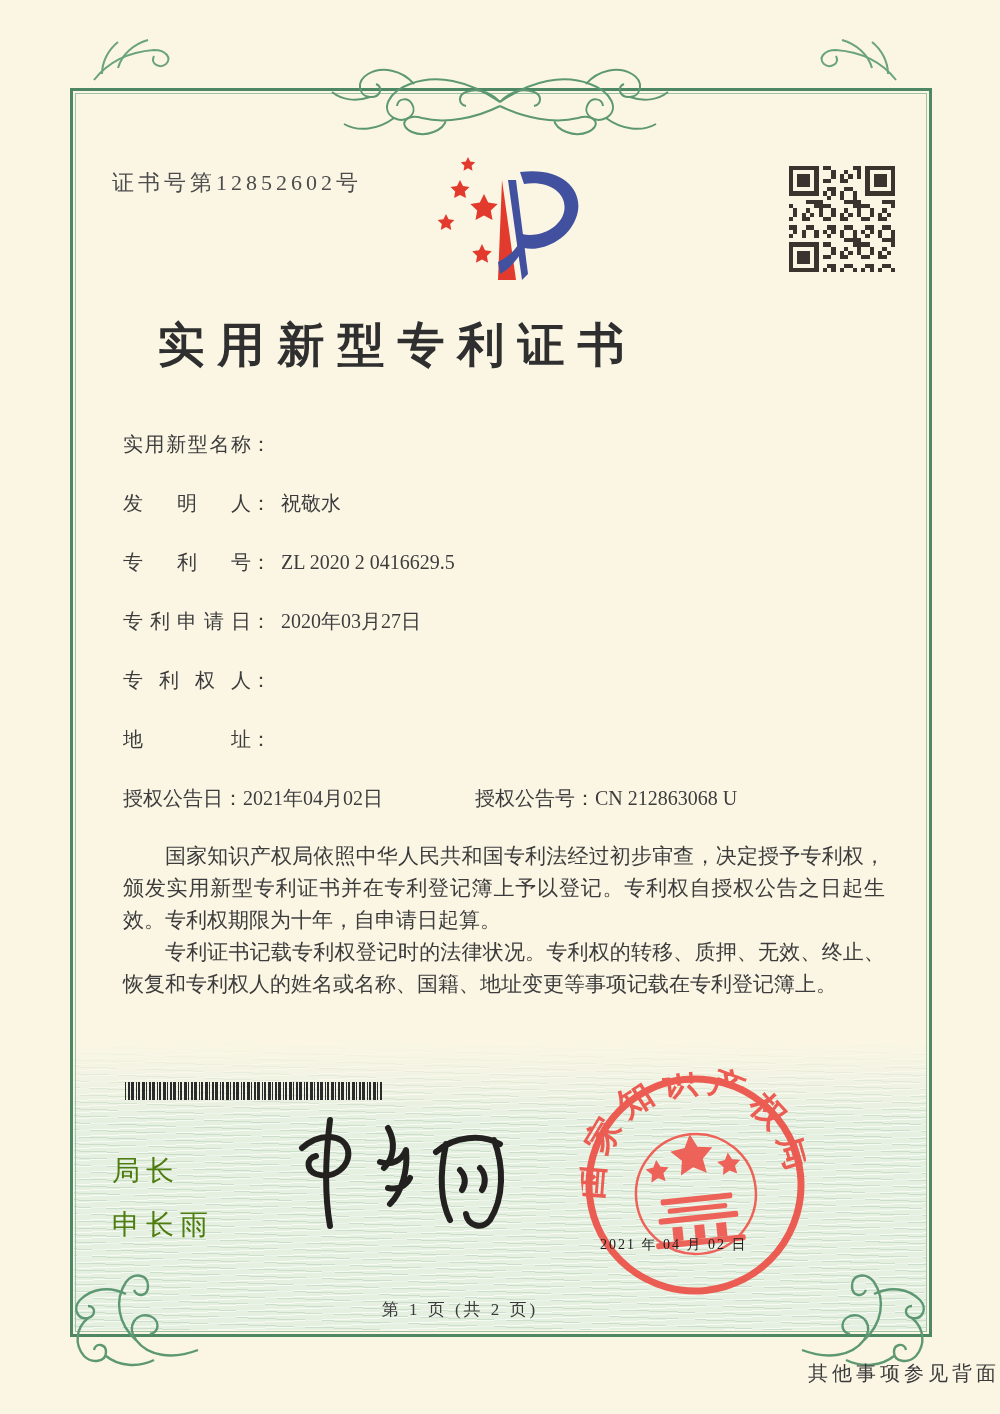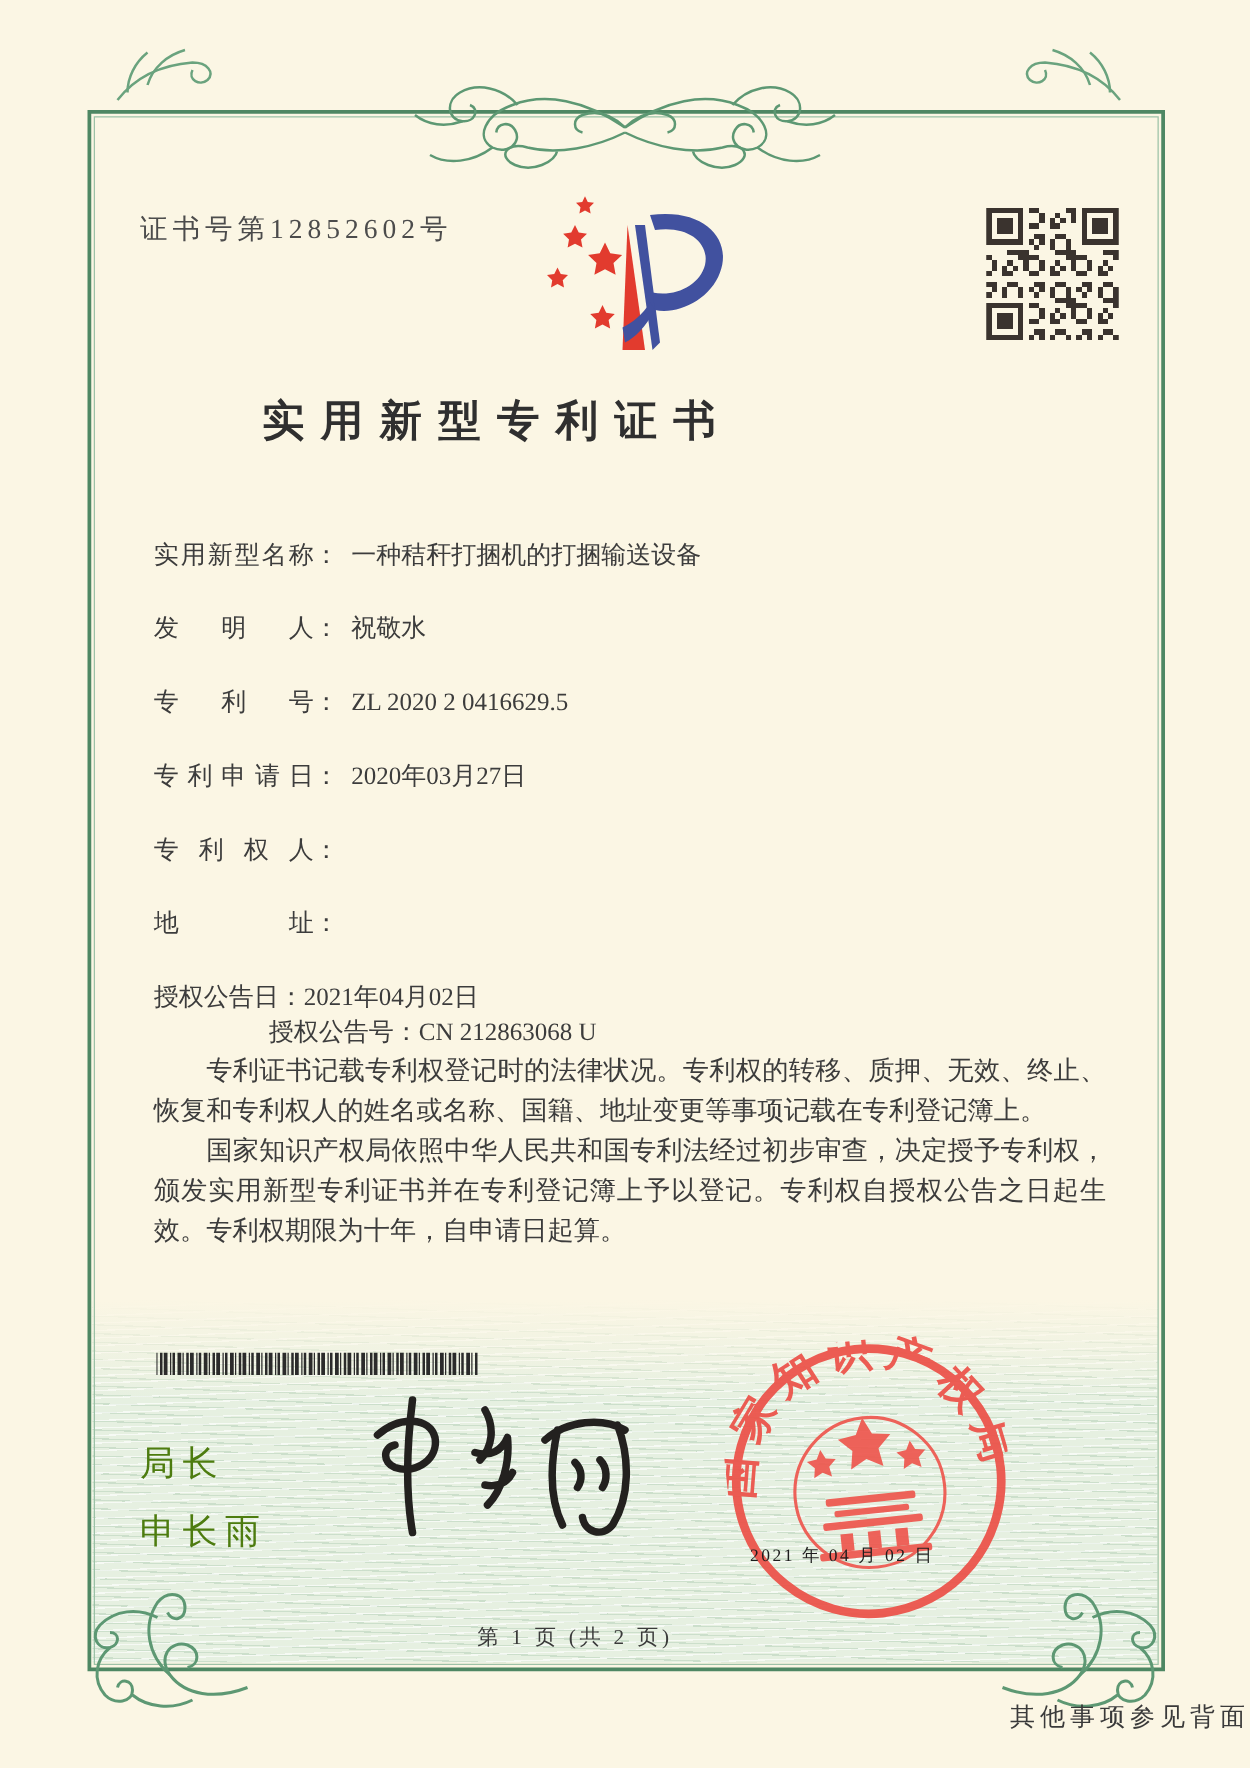--- a/index.html
+++ b/index.html
@@ -26,27 +26,27 @@
       repeating-linear-gradient(182deg, rgba(136,178,146,.28) 0 1px, rgba(136,178,146,0) 1px 7px);
   }
   .cert-no{
     position:absolute;left:112px;top:168px;
     font-size:22px;letter-spacing:4px;color:#4c4c4c;
   }
   .logo{position:absolute;left:424px;top:152px;width:160px;height:145px;}
   .qr{position:absolute;left:789px;top:166px;width:106px;height:106px;}
   .title{
     position:absolute;left:0;top:314px;width:795px;text-align:center;
-    font-size:34px;font-weight:bold;letter-spacing:13px;color:#2f2f2f;
+    font-size:47px;font-weight:bold;letter-spacing:13px;color:#2f2f2f;
   }
   .fields{position:absolute;left:123px;top:430px;width:770px;font-size:20px;}
   .frow{display:flex;margin-bottom:31px;line-height:28px;}
   .frow .lbl{width:128px;text-align:justify;text-align-last:justify;flex:none;}
   .frow .val{padding-left:10px;}
-  .grant-row{display:flex;margin-bottom:0;line-height:28px;flex-direction:column;}
+  .grant-row{display:flex;margin-bottom:0;line-height:28px;}
   .grant-row .pair{display:flex;}
   .grant-row .pair2{margin-left:92px;}
   .paras{
     position:absolute;left:123px;top:840px;width:762px;
     font-size:21px;line-height:32px;text-align:justify;
   }
   .paras p{margin:0;text-indent:2em;}
   .barcode{position:absolute;left:125px;top:1082px;width:262px;height:18px;}
   .director{position:absolute;left:112px;top:1152px;font-size:28px;letter-spacing:6px;color:#4d7c0f;}
   .director div{margin-bottom:16px;}
@@ -309,21 +309,20 @@
       </g>
   </g>
 </svg>
 
 <div class="title">实用新型专利证书</div>
 
 <div class="fields">
   <div class="frow">
     <span class="lbl">实用新型名称</span>
       <span>：</span>
-    <span class="val">一种秸秆打捆机的打捆输送设备</span>
   </div>
   <div class="frow">
     <span class="lbl">发明人</span>
       <span>：</span>
     <span class="val">祝敬水</span>
   </div>
   <div class="frow">
     <span class="lbl">专利号</span>
       <span>：</span>
     <span class="val">ZL 2020 2 0416629.5</span>
@@ -349,22 +348,22 @@
     </span>
     <span class="pair pair2">
       <span>授权公告号</span>
         <span>：</span>
       <span class="val">CN 212863068 U</span>
     </span>
   </div>
 </div>
 
 <div class="paras">
+  <p>国家知识产权局依照中华人民共和国专利法经过初步审查，决定授予专利权，颁发实用新型专利证书并在专利登记簿上予以登记。专利权自授权公告之日起生效。专利权期限为十年，自申请日起算。</p>
   <p>专利证书记载专利权登记时的法律状况。专利权的转移、质押、无效、终止、恢复和专利权人的姓名或名称、国籍、地址变更等事项记载在专利登记簿上。</p>
-  <p>国家知识产权局依照中华人民共和国专利法经过初步审查，决定授予专利权，颁发实用新型专利证书并在专利登记簿上予以登记。专利权自授权公告之日起生效。专利权期限为十年，自申请日起算。</p>
 </div>
 
 <svg class="barcode" viewBox="0 0 262 18" preserveAspectRatio="none">
     <g id="barcode-bars" fill="#2b2b2b">
       <rect x="0" y="0" width="1" height="18"></rect>
       <rect x="3" y="0" width="2" height="18"></rect>
       <rect x="6" y="0" width="3" height="18"></rect>
       <rect x="11" y="0" width="1" height="18"></rect>
       <rect x="13" y="0" width="2" height="18"></rect>
       <rect x="17" y="0" width="3" height="18"></rect>

